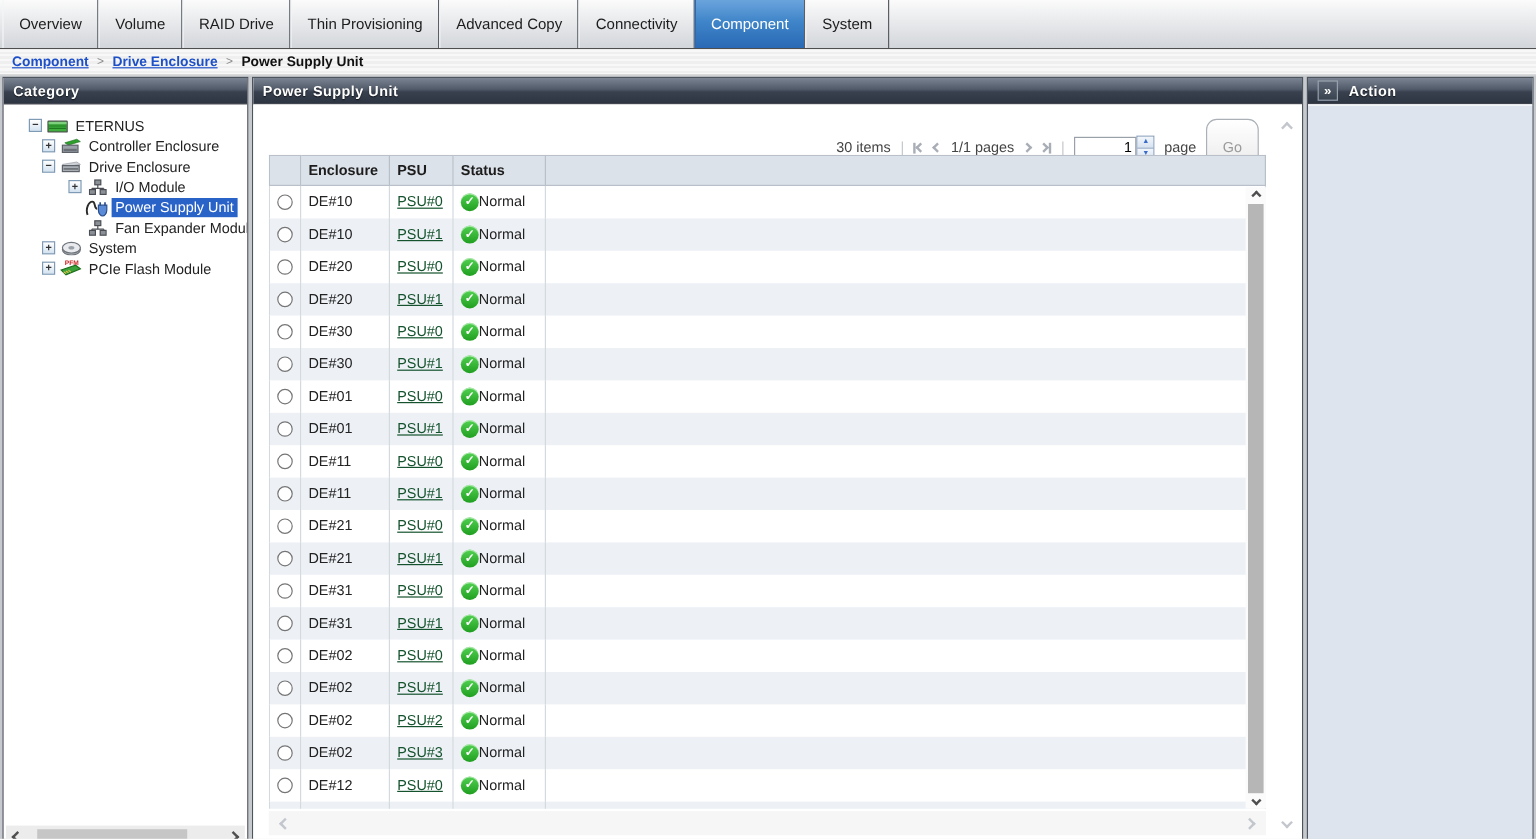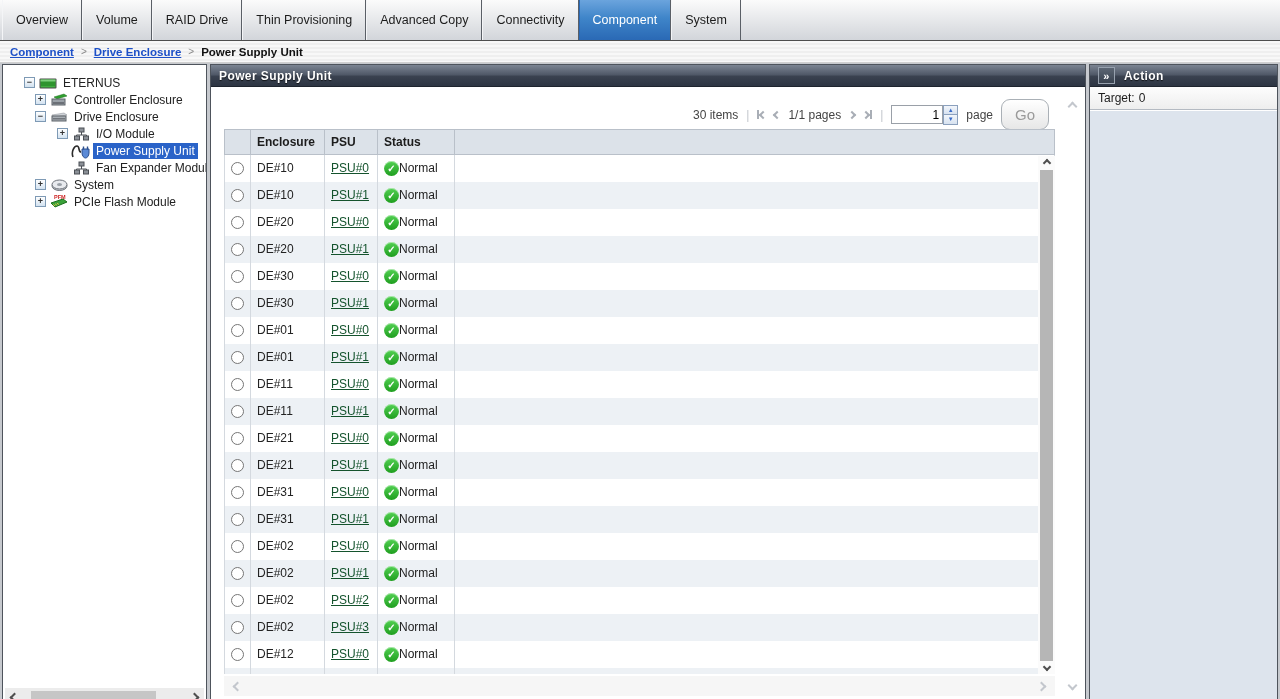--- a/index.html
+++ b/index.html
@@ -45,21 +45,21 @@
   .main-panel { flex:1; }
   .main-body { position:relative; flex:1; background:#fff; }
   .pagination { position:absolute; top:12px; right:36px; display:flex; align-items:center; gap:8px; color:#444; font-size:12px; white-space:nowrap; }
   .pg-sep { color:#c4c8cd; }
   .pg-arrow { display:flex; align-items:center; gap:1px; cursor:default; }
   .pg-bar { display:inline-block; width:2px; height:9px; background:#a9aeb6; }
   .pg-input { width:52px; height:19px; border:1px solid #9aa0a8; text-align:right; padding-right:3px; font-size:12px; font-family:"Liberation Sans",sans-serif; }
   .spinner { display:flex; flex-direction:column; width:15px; height:20px; border:1px solid #8ba0bd; }
   .spin-btn { flex:1; background:linear-gradient(#f2f6fb,#d7e2f0); display:flex; align-items:center; justify-content:center; font-size:6px; color:#3a6cc8; line-height:6px; cursor:default; }
   .spin-btn:first-child { border-bottom:1px solid #8ba0bd; }
-  .go-btn { padding:6px 13px; border:1px solid #aab0b6; border-radius:9px; background:linear-gradient(#ffffff,#e7e7e7); color:#9a9a9a; font-size:15px; cursor:default; }
+  .go-btn { padding:16px 13px; border:1px solid #aab0b6; border-radius:9px; background:linear-gradient(#ffffff,#e7e7e7); color:#9a9a9a; font-size:12px; cursor:default; }
 
   .table-wrap { position:absolute; left:13px; top:42px; width:831px; height:545px; overflow:hidden; }
   table.psu { border-collapse:collapse; width:831px; table-layout:fixed; }
   table.psu th { background:#dce2e9; border:1px solid #b9c0c9; font-size:12px; text-align:left; padding:5px 6px; height:24px; color:#1c1c1c; }
   table.psu td { font-size:12px; padding:0 6px; height:27px; border-left:1px solid #d4d9df; border-right:1px solid #d4d9df; }
   table.psu tr.even td { background:#edf1f5; }
   table.psu td:first-child { text-align:center; }
   .radio { display:inline-block; width:13px; height:13px; border:1px solid #767676; border-radius:50%; background:#fff; vertical-align:middle; }
   .psu-link { color:#14532d; text-decoration:underline; }
   .status-cell { display:flex; align-items:center; }
@@ -95,20 +95,21 @@
     <a class="crumb-link" href="#">Component</a>
     <span class="crumb-sep">&gt;</span>
     <a class="crumb-link" href="#">Drive Enclosure</a>
     <span class="crumb-sep">&gt;</span>
     <span class="crumb-current">Power Supply Unit</span>
   </div>
 
 <div class="content">
 
   <div class="panel cat-panel">
+    <div class="panel-title">Category</div>
     <div class="tree" id="tree">
         <div class="tree-row" style="padding-left: 21px;">
           <span class="expander">−</span>
           <span class="tree-ico">
             <svg width="18" height="13" viewBox="0 0 18 13" xmlns="http://www.w3.org/2000/svg">
               <rect x="0.5" y="2.5" width="17" height="10" rx="1" fill="#4d4d4d"></rect>
               <rect x="1.5" y="3.5" width="15" height="8" fill="#3fae3f"></rect>
               <path d="M2 5h14M2 7h14M2 9h14" stroke="#1f7a1f" stroke-width="1"></path>
               <rect x="1.5" y="3.5" width="15" height="2" fill="#7ed07e"></rect>
             </svg>
@@ -507,19 +508,15 @@
       <span class="chev up light big outer-chev-up"></span>
       <span class="chev down light big outer-chev-down"></span>
     </div>
   </div>
 
   <div class="panel action-panel">
     <div class="panel-title">
       <span class="collapse-btn">»</span>
       <span>Action</span>
     </div>
-    <div class="target-row">
-      <span>Target:</span>
-      <span>0</span>
-    </div>
     <div class="action-body"></div>
   </div>
 </div>
 
 </body></html>

